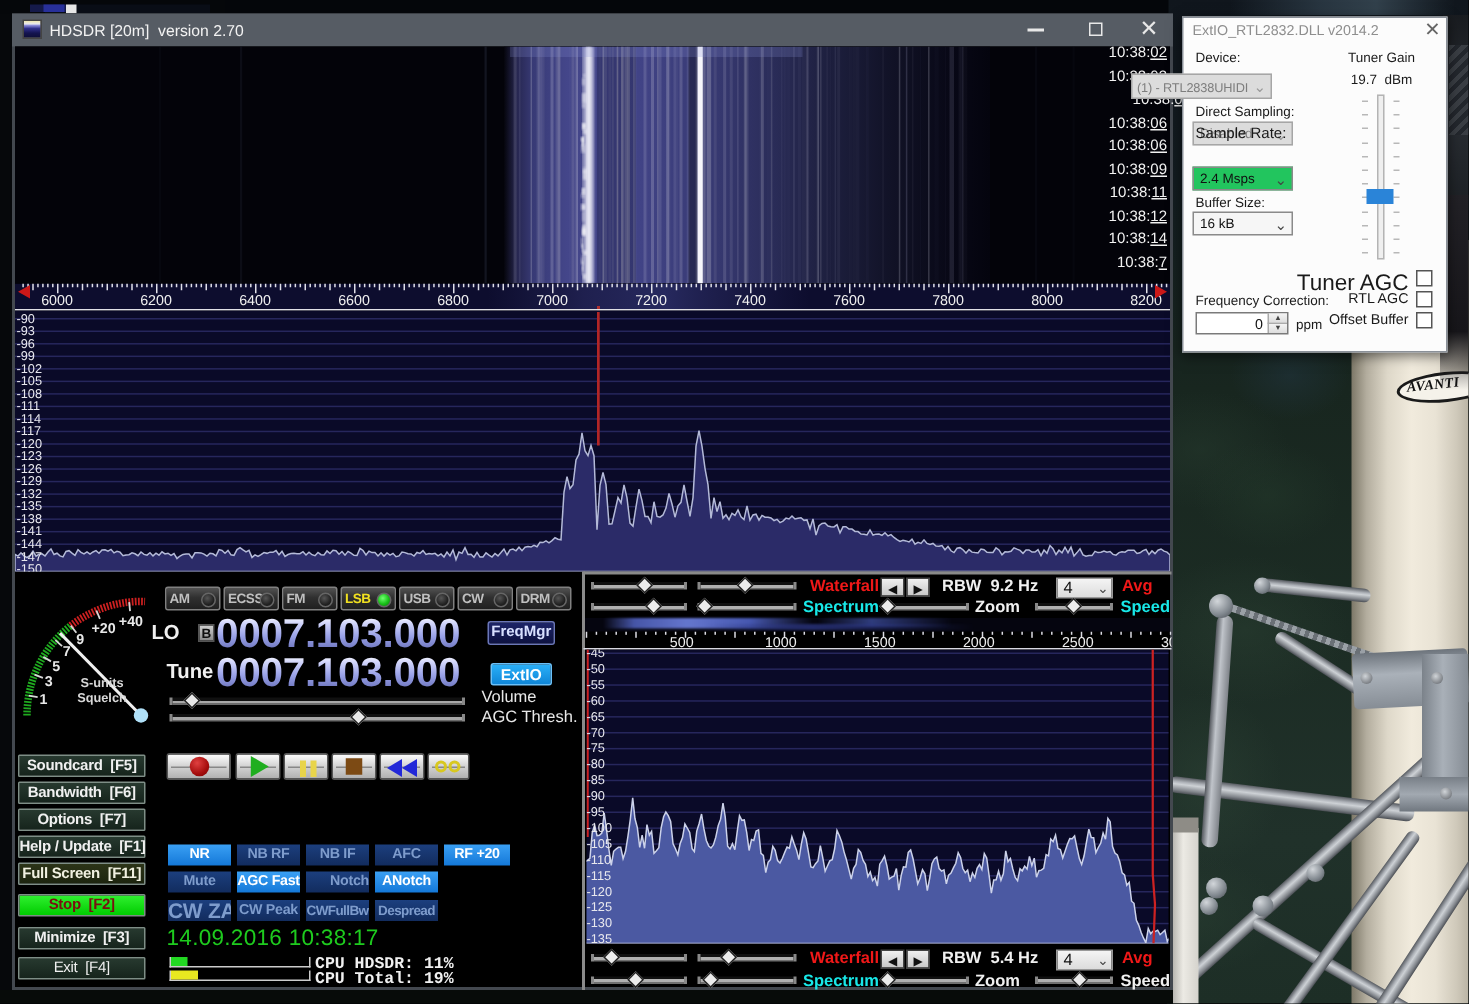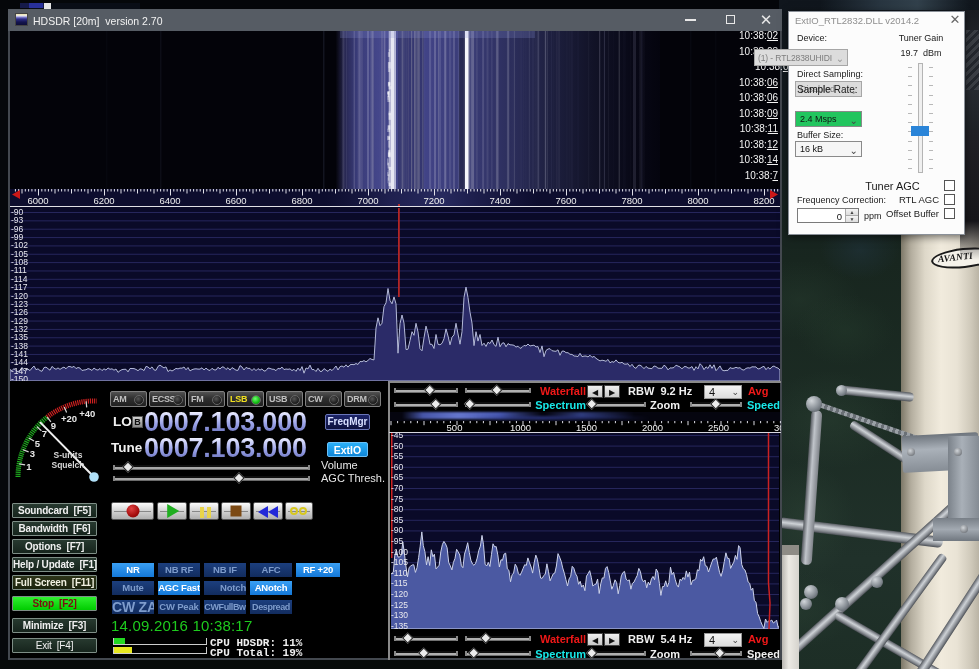--- a/index.html
+++ b/index.html
@@ -556,21 +556,21 @@
     <text x="60" y="73" fill="#d8d8d8" font-size="8.5" font-weight="bold" text-anchor="middle" font-family="Liberation Sans">S-units</text>
     <text x="60" y="83" fill="#d8d8d8" font-size="8.5" font-weight="bold" text-anchor="middle" font-family="Liberation Sans">Squelch</text>
   </svg>
 <div class="abs" style="left:110px;top:391px;width:37px;height:16px;background:linear-gradient(180deg,#525252,#303030 45%,#202020);border:1px solid #808080;border-radius:2px;color:#c0c0c0;font-size:9px;font-weight:bold;line-height:15px;padding-left:2px;letter-spacing:-0.3px">AM<span style="position:absolute;right:2px;top:2.5px;width:10px;height:10px;border-radius:50%;background:radial-gradient(circle at 40% 35%,#555,#222 60%,#111);border:1px solid #666"></span></div>
 <div class="abs" style="left:149px;top:391px;width:37px;height:16px;background:linear-gradient(180deg,#525252,#303030 45%,#202020);border:1px solid #808080;border-radius:2px;color:#c0c0c0;font-size:9px;font-weight:bold;line-height:15px;padding-left:2px;letter-spacing:-0.3px">ECSS<span style="position:absolute;right:2px;top:2.5px;width:10px;height:10px;border-radius:50%;background:radial-gradient(circle at 40% 35%,#555,#222 60%,#111);border:1px solid #666"></span></div>
 <div class="abs" style="left:188px;top:391px;width:37px;height:16px;background:linear-gradient(180deg,#525252,#303030 45%,#202020);border:1px solid #808080;border-radius:2px;color:#c0c0c0;font-size:9px;font-weight:bold;line-height:15px;padding-left:2px;letter-spacing:-0.3px">FM<span style="position:absolute;right:2px;top:2.5px;width:10px;height:10px;border-radius:50%;background:radial-gradient(circle at 40% 35%,#555,#222 60%,#111);border:1px solid #666"></span></div>
 <div class="abs" style="left:227px;top:391px;width:37px;height:16px;background:linear-gradient(180deg,#525252,#303030 45%,#202020);border:1px solid #808080;border-radius:2px;color:#f0e020;font-size:9px;font-weight:bold;line-height:15px;padding-left:2px;letter-spacing:-0.3px">LSB<span style="position:absolute;right:2px;top:2.5px;width:10px;height:10px;border-radius:50%;background:radial-gradient(circle at 40% 35%,#70ff70,#18c018 55%,#0a7a0a);border:1px solid #666"></span></div>
 <div class="abs" style="left:266px;top:391px;width:37px;height:16px;background:linear-gradient(180deg,#525252,#303030 45%,#202020);border:1px solid #808080;border-radius:2px;color:#c0c0c0;font-size:9px;font-weight:bold;line-height:15px;padding-left:2px;letter-spacing:-0.3px">USB<span style="position:absolute;right:2px;top:2.5px;width:10px;height:10px;border-radius:50%;background:radial-gradient(circle at 40% 35%,#555,#222 60%,#111);border:1px solid #666"></span></div>
 <div class="abs" style="left:305px;top:391px;width:37px;height:16px;background:linear-gradient(180deg,#525252,#303030 45%,#202020);border:1px solid #808080;border-radius:2px;color:#c0c0c0;font-size:9px;font-weight:bold;line-height:15px;padding-left:2px;letter-spacing:-0.3px">CW<span style="position:absolute;right:2px;top:2.5px;width:10px;height:10px;border-radius:50%;background:radial-gradient(circle at 40% 35%,#555,#222 60%,#111);border:1px solid #666"></span></div>
 <div class="abs" style="left:344px;top:391px;width:37px;height:16px;background:linear-gradient(180deg,#525252,#303030 45%,#202020);border:1px solid #808080;border-radius:2px;color:#c0c0c0;font-size:9px;font-weight:bold;line-height:15px;padding-left:2px;letter-spacing:-0.3px">DRM<span style="position:absolute;right:2px;top:2.5px;width:10px;height:10px;border-radius:50%;background:radial-gradient(circle at 40% 35%,#555,#222 60%,#111);border:1px solid #666"></span></div>
-<div class="abs" style="left:113px;top:414px;font-size:13.5px;font-weight:bold;color:#f0f0f0">LO</div>
+<div class="abs" style="left:101px;top:414px;font-size:13.5px;font-weight:bold;color:#f0f0f0">LO</div>
 <div class="abs" style="left:132px;top:416px;width:11px;height:12px;background:linear-gradient(180deg,#cfcfcf,#8a8a8a);border:1px solid #555;color:#111;font-size:9px;font-weight:bold;text-align:center;line-height:11px">B</div>
 <div class="abs" style="left:144px;top:407px;font-size:27px;font-weight:bold;letter-spacing:-0.2px;background:linear-gradient(180deg,#ffffff 10%,#d0d4fa 28%,#9aa2e8 55%,#7078c0 82%,#9098d8 100%);-webkit-background-clip:text;background-clip:text;color:transparent;transform:scaleX(1.0);transform-origin:0 0;white-space:nowrap">0007.103.000</div>
 <div class="abs" style="left:325px;top:414px;width:45px;height:16px;background:linear-gradient(180deg,#1c2468,#0e1240);border:1px solid #6a76b8;border-radius:2px;color:#d8e0ff;font-size:10px;font-weight:bold;text-align:center;line-height:14px">FreqMgr</div>
 <div class="abs" style="left:111px;top:440px;font-size:13.5px;font-weight:bold;color:#f0f0f0">Tune</div>
 <div class="abs" style="left:144px;top:433px;font-size:27px;font-weight:bold;letter-spacing:-0.2px;background:linear-gradient(180deg,#ffffff 10%,#d0d4fa 28%,#9aa2e8 55%,#7078c0 82%,#9098d8 100%);-webkit-background-clip:text;background-clip:text;color:transparent;transform:scaleX(1.0);transform-origin:0 0;white-space:nowrap">0007.103.000</div>
 <div class="abs" style="left:327px;top:442px;width:41px;height:15px;background:linear-gradient(180deg,#2ab0f8,#0f86d8);border:1px solid #6ac0f8;border-radius:2px;color:#fff;font-size:10.5px;font-weight:bold;text-align:center;line-height:14px">ExtIO</div>
 <div class="abs" style="left:113px;top:465px;width:197px;height:5px;background:linear-gradient(180deg,#101010 0 40%,#a8a8a8 40% 75%,#6a6a6a 75%);border-left:2px solid #888;border-right:2px solid #888"></div>
 <div class="abs" style="left:124px;top:462.5px;width:8px;height:8px;background:#e8e8e8;border:1px solid #222;transform:rotate(45deg)"></div>
 <div class="abs" style="left:321px;top:459px;font-size:11px;color:#e8e8e8">Volume</div>
 <div class="abs" style="left:113px;top:476px;width:197px;height:5px;background:linear-gradient(180deg,#101010 0 40%,#a8a8a8 40% 75%,#6a6a6a 75%);border-left:2px solid #888;border-right:2px solid #888"></div>
@@ -827,21 +827,21 @@
 <div class="abs" style="left:929px;top:131.4px;width:4px;height:1px;background:#b8b8b8"></div>
 <div class="abs" style="left:908px;top:140.6px;width:4px;height:1px;background:#b8b8b8"></div>
 <div class="abs" style="left:929px;top:140.6px;width:4px;height:1px;background:#b8b8b8"></div>
 <div class="abs" style="left:908px;top:149.8px;width:4px;height:1px;background:#b8b8b8"></div>
 <div class="abs" style="left:929px;top:149.8px;width:4px;height:1px;background:#b8b8b8"></div>
 <div class="abs" style="left:908px;top:159.0px;width:4px;height:1px;background:#b8b8b8"></div>
 <div class="abs" style="left:929px;top:159.0px;width:4px;height:1px;background:#b8b8b8"></div>
 <div class="abs" style="left:908px;top:168.2px;width:4px;height:1px;background:#b8b8b8"></div>
 <div class="abs" style="left:929px;top:168.2px;width:4px;height:1px;background:#b8b8b8"></div>
 <div class="abs" style="left:911px;top:126px;width:18px;height:10px;background:#2a84d8"></div>
-<div class="abs" style="left:846px;top:180px;width:93px;text-align:center;font-size:11px;color:#1a1a1a">Tuner AGC</div>
+<div class="abs" style="left:846px;top:180px;width:93px;text-align:right;font-size:15px;color:#1a1a1a">Tuner AGC</div>
 <div class="abs" style="left:944px;top:180px;width:11px;height:11px;background:#fff;border:1px solid #555"></div>
 <div class="abs" style="left:846px;top:194px;width:93px;text-align:right;font-size:9.5px;color:#1a1a1a">RTL AGC</div>
 <div class="abs" style="left:944px;top:194px;width:11px;height:11px;background:#fff;border:1px solid #555"></div>
 <div class="abs" style="left:846px;top:208px;width:93px;text-align:right;font-size:9.5px;color:#1a1a1a">Offset Buffer</div>
 <div class="abs" style="left:944px;top:208px;width:11px;height:11px;background:#fff;border:1px solid #555"></div>
 <div class="abs" style="left:797px;top:195px;font-size:9px;color:#1a1a1a">Frequency Correction:</div>
 <div class="abs" style="left:797px;top:208px;width:62px;height:15px;background:#fff;border:1px solid #7a7a7a">
     <span style="position:absolute;right:16px;top:2px;font-size:9.5px;color:#111">0</span>
     <span style="position:absolute;right:0;top:0;width:13px;height:6.5px;background:linear-gradient(180deg,#f4f4f4,#ddd);border-left:1px solid #aaa;border-bottom:1px solid #aaa;font-size:5px;color:#444;text-align:center;line-height:6px">▲</span>
     <span style="position:absolute;right:0;bottom:0;width:13px;height:6.5px;background:linear-gradient(180deg,#f4f4f4,#ddd);border-left:1px solid #aaa;font-size:5px;color:#444;text-align:center;line-height:6px">▼</span>

